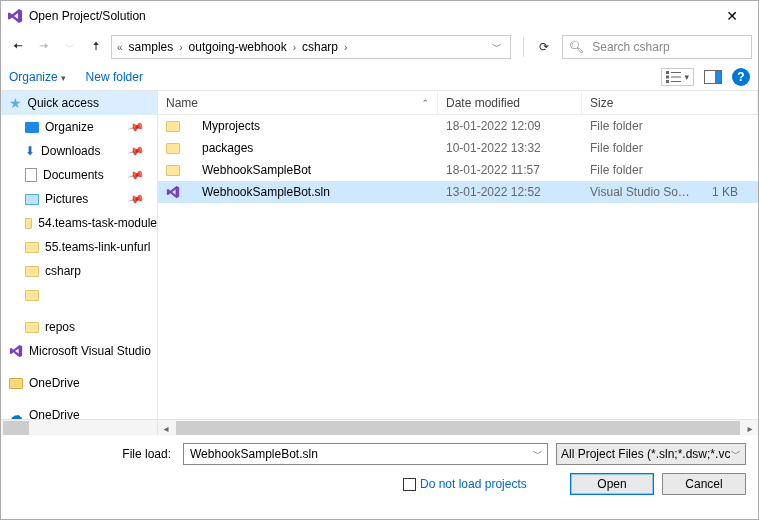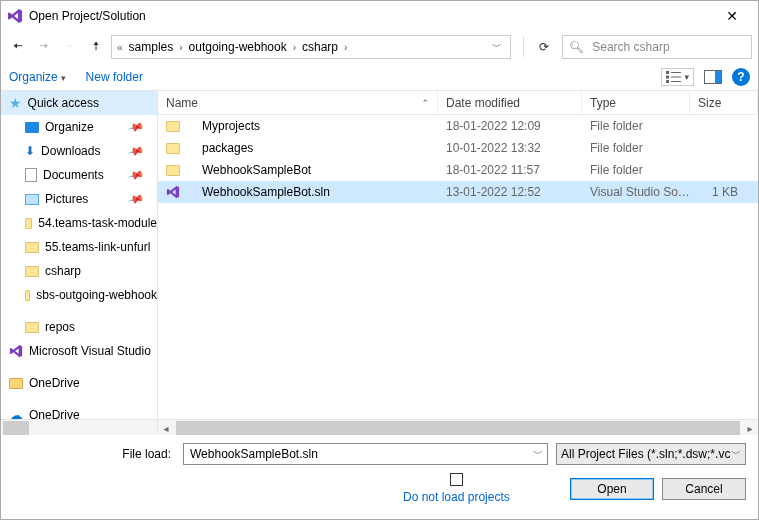--- a/index.html
+++ b/index.html
@@ -67,21 +67,21 @@
   .filepane-scroll-h .thumb { position:absolute; left:18px; right:18px; top:1px; height:14px; background:#cdcdcd;}
   
   .bottom { padding:8px 12px 10px 12px; }
   .fn-row { display:flex; align-items:center; gap:8px; margin-bottom:8px;}
   .fn-label { width:162px; text-align:right; padding-right:4px;}
   .fn-input { flex:1; height:22px; border:1px solid #888; display:flex; align-items:center; padding:0 4px; }
   .fn-input input { border:none; outline:none; flex:1; height:18px;}
   .fn-drop { font-size:10px; color:#555; padding-left:6px;}
   .ft-select { width:190px; height:22px; border:1px solid #888; background:#eaeaea; display:flex; align-items:center; padding:0 4px; justify-content:space-between;}
   .act-row { display:flex; align-items:center; gap:8px; justify-content:flex-end;}
-  .cb-wrap { display:flex; align-items:center; gap:4px; color:#0066cc; margin-right:auto; margin-left:390px;flex-direction:column;}
+  .cb-wrap { display:flex; align-items:center; gap:4px; color:#0066cc; margin-right:auto; margin-left:390px;}
   .cb { width:13px; height:13px; border:1px solid #333; background:#fff;}
   .btn { width:84px; height:22px; border:1px solid #888; background:#e9e9e9; display:flex; align-items:center; justify-content:center;}
   .btn.primary { border:1px solid #0078d7; box-shadow:inset 0 0 0 1px #8cc7f2;}
   svg { display:block; }
 </style>
 </head>
 <body>
 
 <div class="titlebar">
   <span class="vs-icon">
@@ -174,21 +174,20 @@
       <div class="nav-item sub">
           <span class="folder-icon"></span>
           <span>55.teams-link-unfurl</span>
         </div>
       <div class="nav-item sub">
           <span class="folder-icon"></span>
           <span>csharp</span>
         </div>
       <div class="nav-item sub">
           <span class="folder-icon"></span>
-          <span>sbs-outgoing-webhook</span>
         </div>
       <div style="height:8px;"></div>
       <div class="nav-item sub">
           <span class="folder-icon"></span>
           <span>repos</span>
         </div>
       <div class="nav-item">
         <span class="vs-small">
             <svg width="14" height="14" viewBox="0 0 16 16">
               <path d="M12 1 L15 2.5 V13.5 L12 15 L5 9.5 L2.5 11.5 L1 11 V5 L2.5 4.5 L5 6.5 Z M7 8 L11 11 V5 Z" fill="#7b3fbf"></path>
@@ -212,21 +211,20 @@
       </div>
   </div>
 
   <div class="filepane">
     <div class="columns">
       <div class="col name">
         <span>Name</span>
         <span class="sort-ind">⌃</span>
       </div>
       <div class="col date">Date modified</div>
-      <div class="col type">Type</div>
       <div class="col size">Size</div>
     </div>
     <div class="rows" id="rows">
         <div class="row">
           <div class="c-name">
             <span class="folder-icon"></span>
             <span>Myprojects</span>
           </div>
           <div class="c-date">18-01-2022 12:09</div>
           <div class="c-type">File folder</div>

